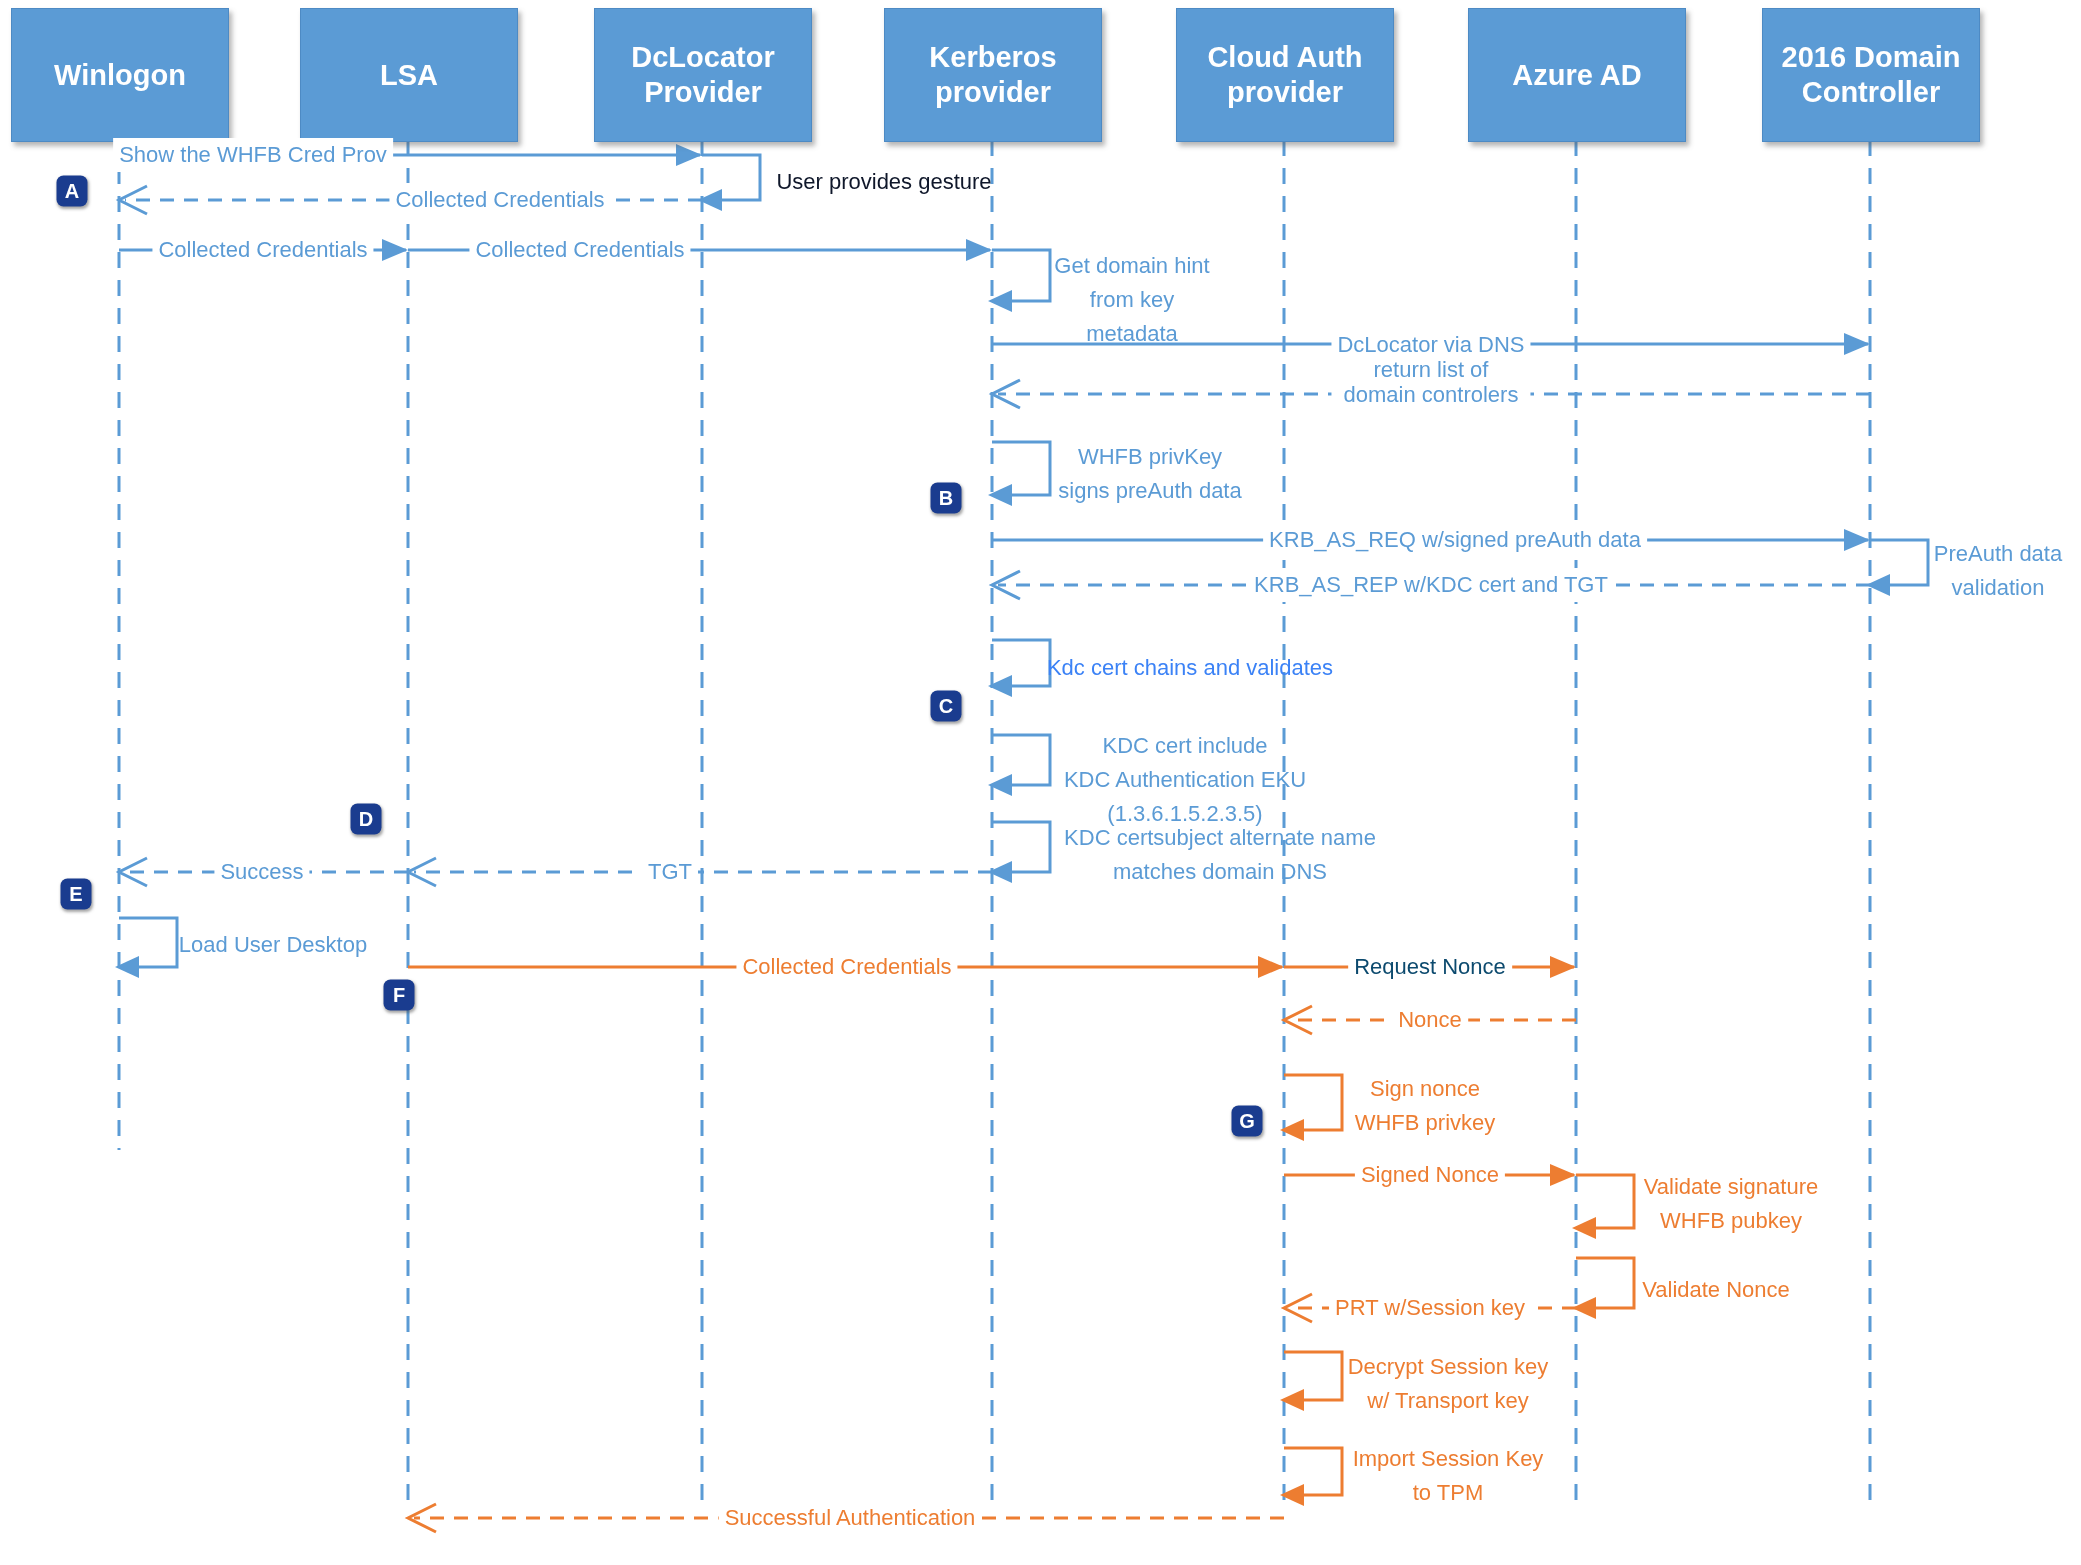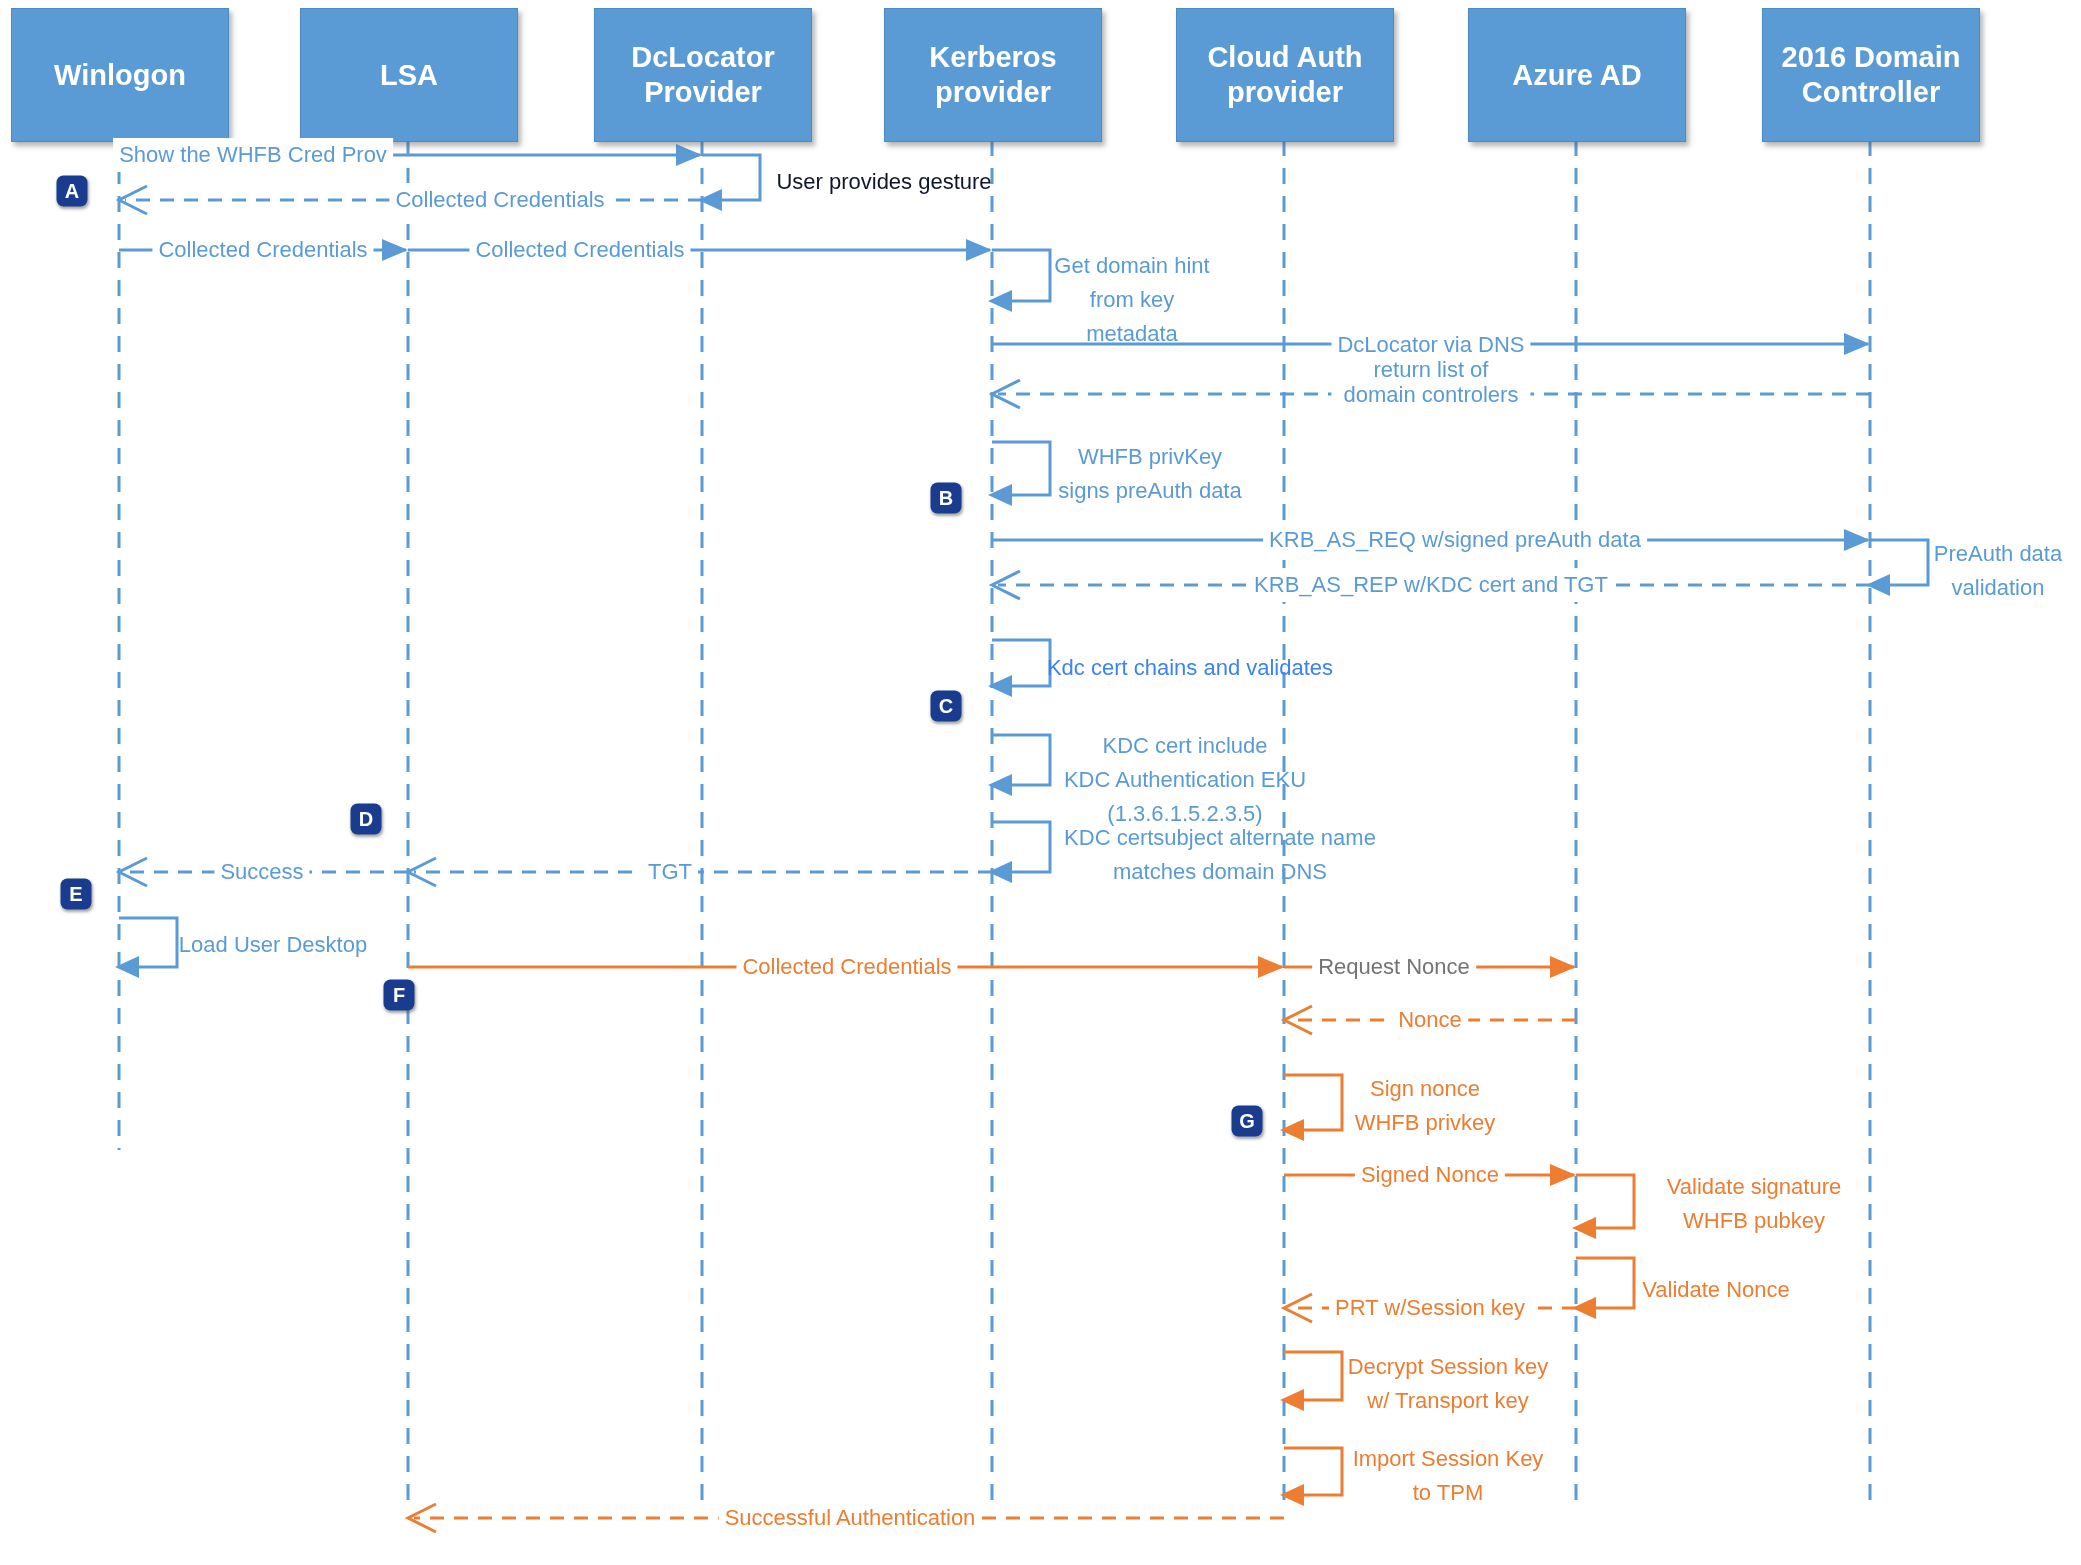--- a/index.html
+++ b/index.html
@@ -170,34 +170,34 @@
       </div>
       <div class="msg-label bg" style="left: 262px; top: 872px; color: rgb(91, 155, 213);">
         <div>Success</div>
       </div>
       <div class="msg-label" style="left: 273px; top: 945px; color: rgb(91, 155, 213);">
         <div>Load User Desktop</div>
       </div>
       <div class="msg-label bg" style="left: 847px; top: 967px; color: rgb(237, 125, 49);">
         <div>Collected Credentials</div>
       </div>
-      <div class="msg-label bg" style="left: 1394px; top: 967px; color: #737373;">
+      <div class="msg-label bg" style="left: 1430px; top: 967px; color: #0c4a6e;">
         <div>Request Nonce</div>
       </div>
       <div class="msg-label bg" style="left: 1430px; top: 1020px; color: rgb(237, 125, 49); text-align: center;">
         <div>Nonce</div>
       </div>
       <div class="msg-label" style="left: 1425px; top: 1106px; color: rgb(237, 125, 49);">
         <div>Sign nonce</div>
         <div>WHFB privkey</div>
       </div>
       <div class="msg-label bg" style="left: 1430px; top: 1175px; color: rgb(237, 125, 49);">
         <div>Signed Nonce</div>
       </div>
-      <div class="msg-label" style="left: 1731px; top: 1204px; color: rgb(237, 125, 49); margin-left: 23px;">
+      <div class="msg-label" style="left: 1731px; top: 1204px; color: rgb(237, 125, 49);">
         <div>Validate signature</div>
         <div>WHFB pubkey</div>
       </div>
       <div class="msg-label" style="left: 1716px; top: 1290px; color: rgb(237, 125, 49);">
         <div>Validate Nonce</div>
       </div>
       <div class="msg-label bg" style="left: 1430px; top: 1308px; color: rgb(237, 125, 49);">
         <div>PRT w/Session key</div>
       </div>
       <div class="msg-label" style="left: 1448px; top: 1384px; color: rgb(237, 125, 49);">

